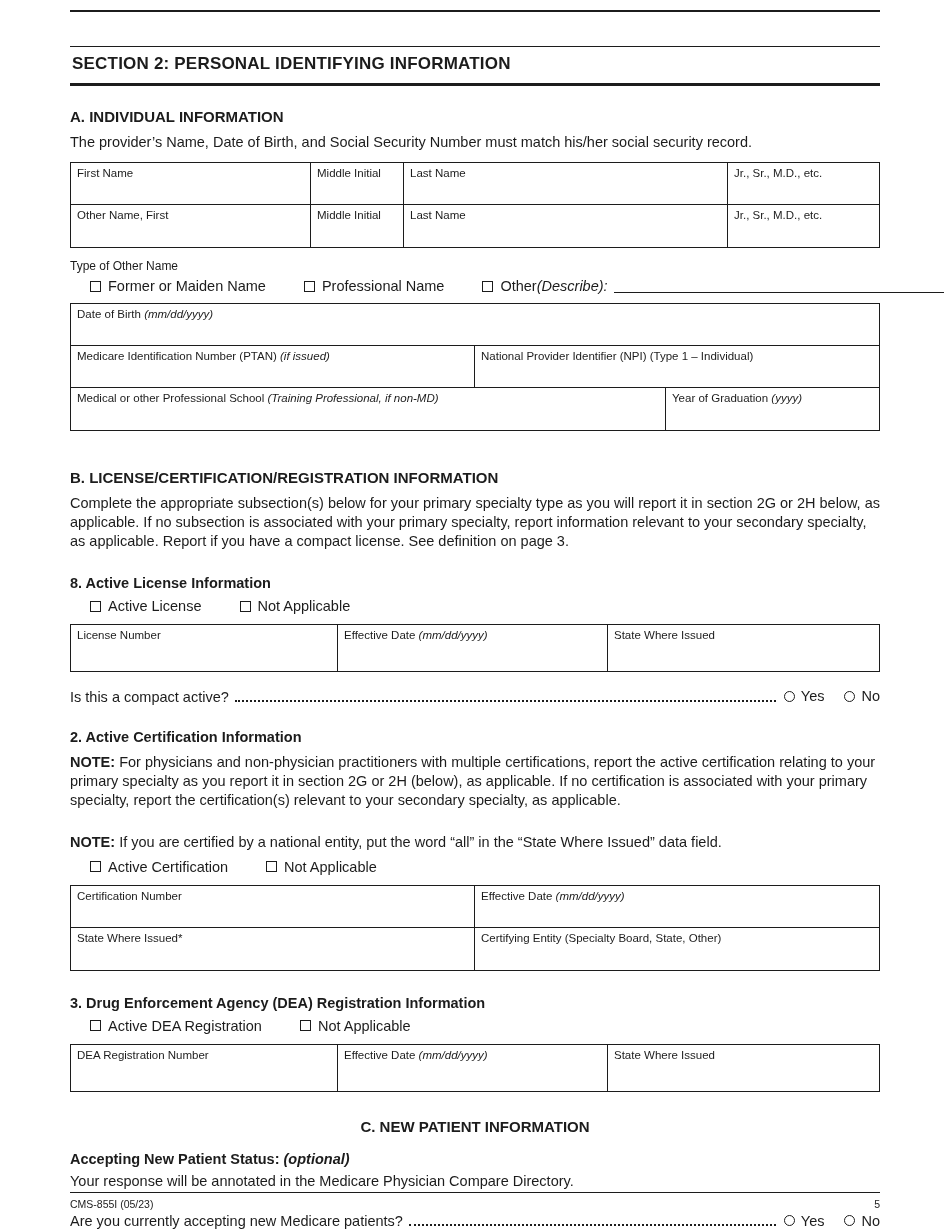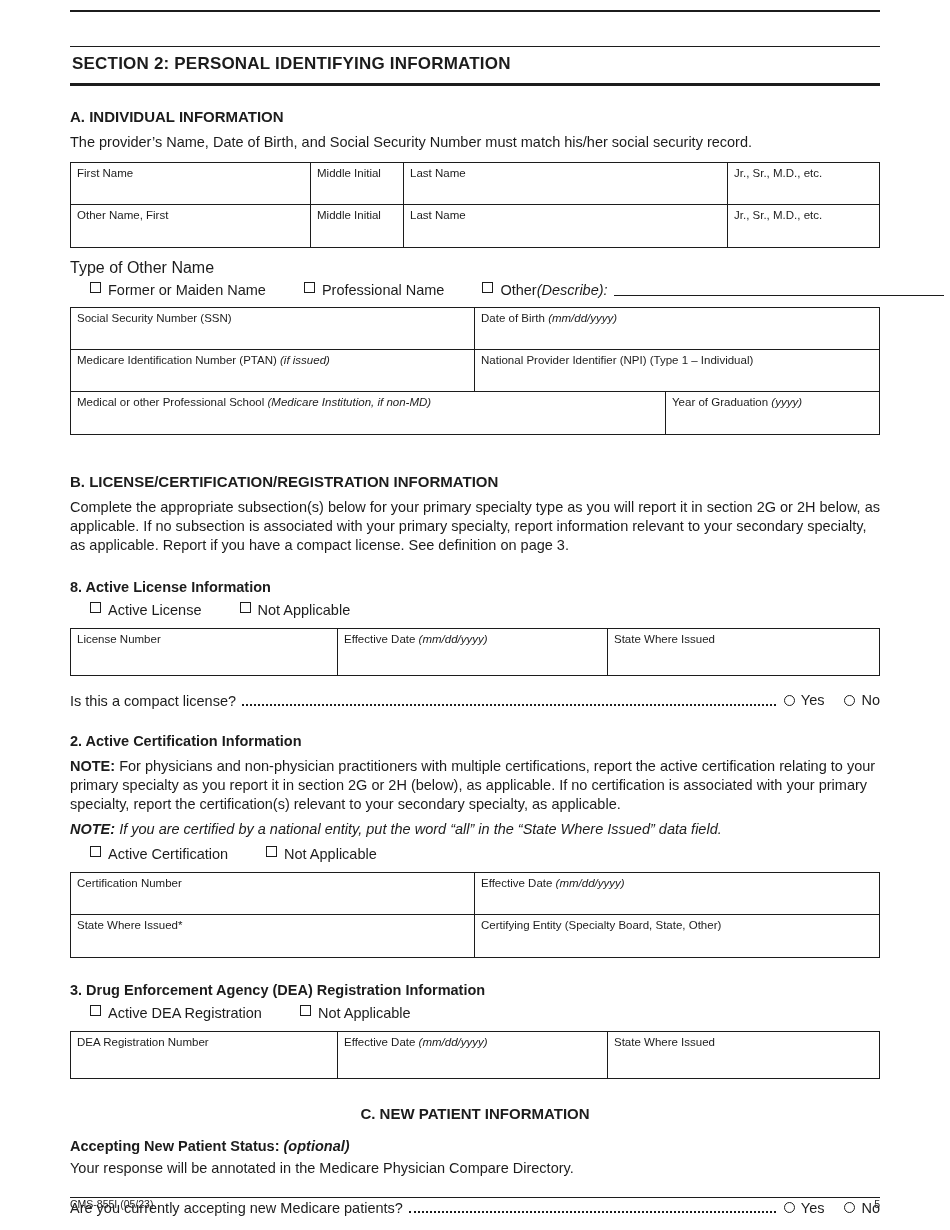--- a/index.html
+++ b/index.html
@@ -29,45 +29,45 @@
   .fcell { border-right:1.5px solid #1c1c1c; padding:3px 6px; font-size:11.5px; line-height:14px; }
   .fcell:last-child { border-right:none; }
   .cols-name { grid-template-columns:240px 93px 324px 1fr; }
   .cols-2a   { grid-template-columns:404px 1fr; }
   .cols-2b   { grid-template-columns:595px 1fr; }
   .cols-3    { grid-template-columns:267px 270px 1fr; }
   .h45 { min-height:46px; }
 
   
   .option-row { display:flex; align-items:center; gap:18px; margin-top:7px; font-size:14.5px; }
-  .option { display:inline-flex; white-space:nowrap;padding-left:20px; }
+  .option { display:inline-flex; align-items:center; white-space:nowrap;padding-left:20px; }
   .cb {
     display:inline-block; width:11px; height:11px;
     border:1.5px solid #1c1c1c; margin-right:7px; flex:none;
   }
   .radio {
     display:inline-block; width:11px; height:11px; border-radius:50%;
     border:1.5px solid #1c1c1c; margin-right:6px; flex:none;
   }
   .write-line { display:inline-block; width:330px; border-bottom:1.2px solid #1c1c1c; height:14px; margin-left:6px; }
 
-  .mini-label { font-size:16px; font-weight:normal; margin-top:11px; }
+  .mini-label { font-size:12px; font-weight:normal; margin-top:11px; }
 
   .subnum-title { font-size:14.5px; font-weight:bold; margin-top:24px; }
 
   .leader-row { display:flex; align-items:baseline; margin-top:16px; font-size:14.5px; }
   .leader { flex:1; border-bottom:2px dotted #1c1c1c; margin:0 8px 3px 6px; }
   .radio-group { display:inline-flex; gap:20px; align-items:center; }
   .radio-opt { display:inline-flex; align-items:center; }
 
   .bold { font-weight:bold; }
 
   .footer {
     position:absolute; left:70px; right:70px; bottom:20px;
-    border-top:1.5px solid #1c1c1c; 
+    border-top:1.5px solid #1c1c1c; padding-top:5px;
     display:flex; justify-content:space-between;
     font-size:10.5px;
   }
 </style>
 </head>
 <body>
 
 <div class="page">
 
   <div class="top-rule"></div>
@@ -125,37 +125,34 @@
       <span class="cb"></span>
       <span>Other </span>
       <span class="it">(Describe): </span>
       <span class="write-line"></span>
     </span>
   </div>
 
   <div class="ftable" style="margin-top:9px;">
     <div class="frow cols-2a">
       <div class="fcell">
-        <span>Social Security Number (SSN)</span>
-      </div>
-      <div class="fcell">
         <span>Date of Birth </span><span class="it">(mm/dd/yyyy)</span>
       </div>
     </div>
     <div class="frow cols-2a">
       <div class="fcell">
         <span>Medicare Identification Number (PTAN) </span><span class="it">(if issued)</span>
       </div>
       <div class="fcell">
         <span>National Provider Identifier (NPI) (Type 1 – Individual)</span>
       </div>
     </div>
     <div class="frow cols-2b">
       <div class="fcell">
-        <span>Medical or other Professional School </span><span class="it">(Medicare Institution, if non-MD)</span>
+        <span>Medical or other Professional School </span><span class="it">(Training Professional, if non-MD)</span>
       </div>
       <div class="fcell">
         <span>Year of Graduation </span><span class="it">(yyyy)</span>
       </div>
     </div>
   </div>
 
   <div class="sub-title" style="margin-top:38px;">B. LICENSE/CERTIFICATION/REGISTRATION INFORMATION</div>
   <p class="body-text">Complete the appropriate subsection(s) below for your primary specialty type as you will report it in section 2G or 2H below, as applicable. If no subsection is associated with your primary specialty, report information relevant to your secondary specialty, as applicable. Report if you have a compact license. See definition on page 3.</p>
 
@@ -179,39 +176,39 @@
       <div class="fcell">
         <span>Effective Date </span><span class="it">(mm/dd/yyyy)</span>
       </div>
       <div class="fcell">
         <span>State Where Issued</span>
       </div>
     </div>
   </div>
 
   <div class="leader-row">
-    <span>Is this a compact license?</span>
+    <span>Is this a compact active?</span>
     <span class="leader"></span>
     <span class="radio-group">
       <span class="radio-opt">
         <span class="radio"></span>
         <span>Yes</span>
       </span>
       <span class="radio-opt">
         <span class="radio"></span>
         <span>No</span>
       </span>
     </span>
   </div>
 
   <div class="subnum-title">2. Active Certification Information</div>
   <p class="body-text">
     <span class="bold">NOTE:</span><span> For physicians and non-physician practitioners with multiple certifications, report the active certification relating to your primary specialty as you report it in section 2G or 2H (below), as applicable. If no certification is associated with your primary specialty, report the certification(s) relevant to your secondary specialty, as applicable.</span>
   </p>
-  <p class="body-text" style="margin-top:6px;font-style:italic;">
+  <p class="body-text" style="margin-top:23px;">
     <span class="bold">NOTE:</span><span> If you are certified by a national entity, put the word “all” in the “State Where Issued” data field.</span>
   </p>
 
   <div class="option-row">
     <span class="option">
       <span class="cb"></span>
       <span>Active Certification</span>
     </span>
     <span class="option">
       <span class="cb"></span>

